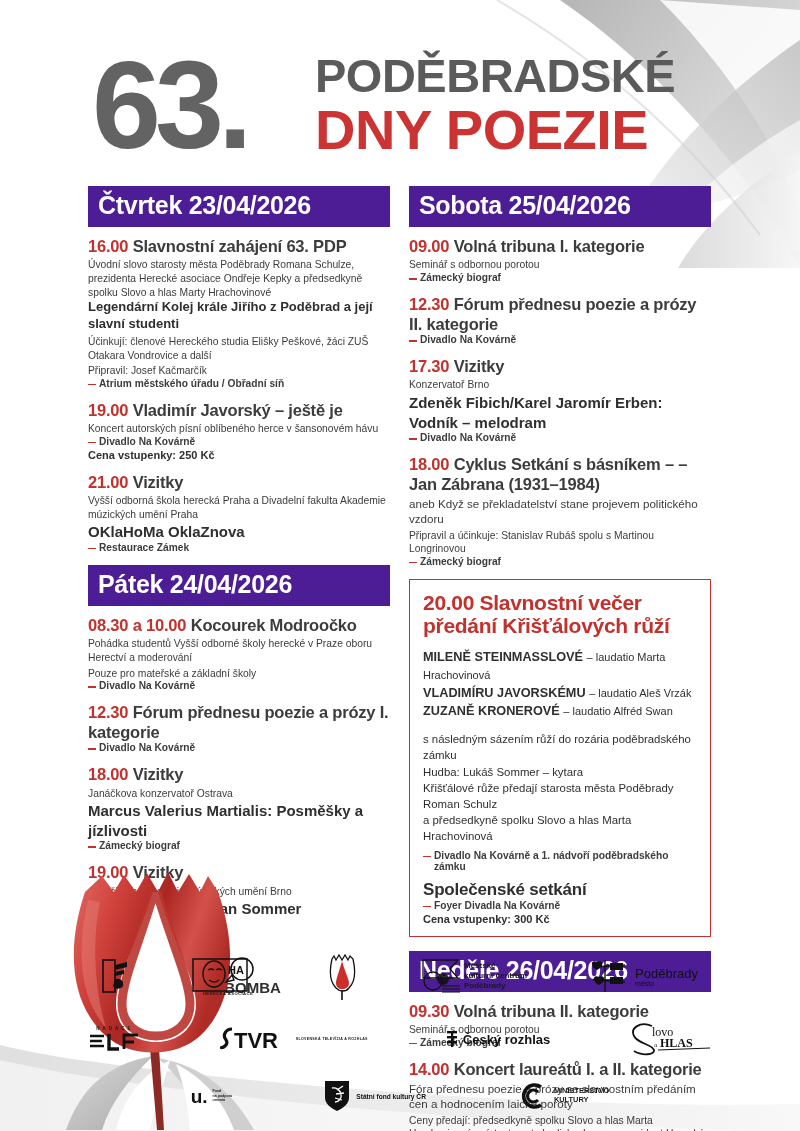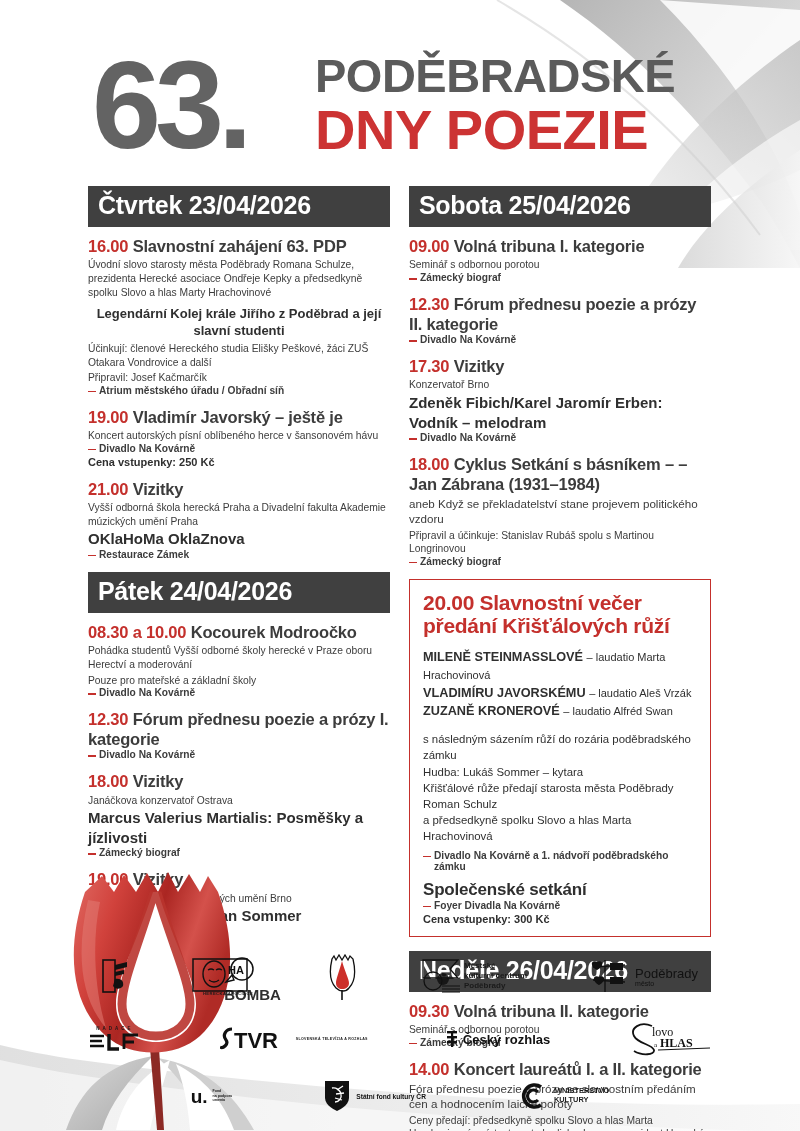--- a/index.html
+++ b/index.html
@@ -75,21 +75,21 @@
   .col {
     position: absolute;
     top: 0;
     width: 302px;
   }
   .col-left  { left: 88px; }
   .col-right { left: 409px; }
 
   
   .day-bar {
-    background: #404040;
+    background: #4c1d95;
     color: #ffffff;
     font-size: 25px;
     font-weight: bold;
     letter-spacing: -0.3px;
     padding: 5px 10px 7px 10px;
     box-sizing: border-box;
     margin-bottom: 10px;
   }
 
   
@@ -113,22 +113,20 @@
     font-weight: bold;
     color: #2f2f2f;
     line-height: 1.3;
     margin-top: 1px;
   }
   .event-title-strong {
     font-size: 13px;
     font-weight: bold;
     color: #2f2f2f;
     line-height: 1.3;
-    margin-top: 7px;
-    text-align: center;
   }
   .venue {
     font-size: 10.2px;
     font-weight: bold;
     color: #3c3c3c;
     margin-top: 0;
     padding-left: 11px;
     position: relative;
   }
   .venue::before {

